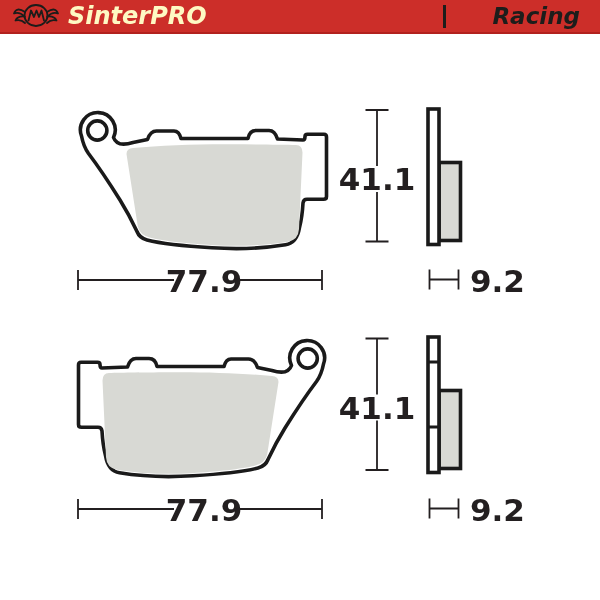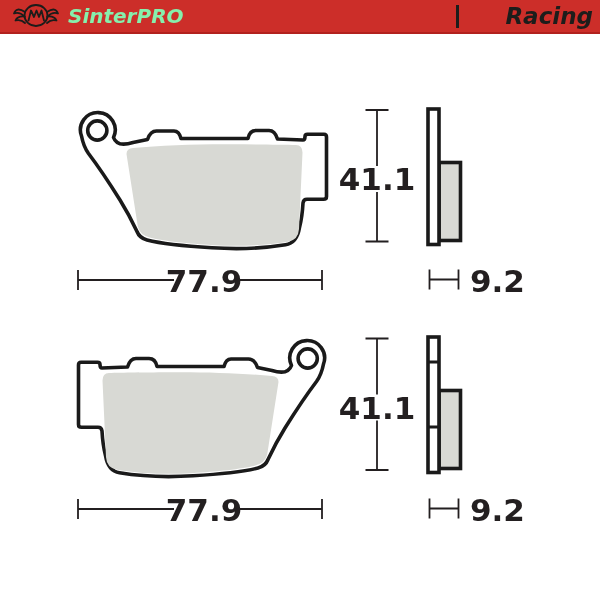--- a/index.html
+++ b/index.html
@@ -14,32 +14,32 @@
     position: absolute; left: 0; top: 0;
     width: 600px; height: 32px;
     background: #cc2e29;
     border-bottom: 2px solid #b2221e;
     display: flex; align-items: center;
     z-index: 2;
   }
   .logo { margin-left: 13px; flex: 0 0 auto; }
   .brand {
     margin-left: 9px;
-    font-size: 20px; font-weight: bold; font-style: italic;
-    color: #86efac; letter-spacing: 0px;
+    font-size: 24px; font-weight: bold; font-style: italic;
+    color: #fef9c3; letter-spacing: 0px;
     white-space: nowrap;
   }
   .spacer { flex: 1 1 auto; }
   .separator {
     width: 3px; height: 23px;
     background: #1d1d1b;
     margin-right: 46px; flex: 0 0 auto;
   }
   .racing {
-    margin-right: 7px;
+    margin-right: 20px;
     font-size: 23px; font-weight: bold; font-style: italic;
     color: #1d1d1b; white-space: nowrap;
   }
   .diagram {
     position: absolute; left: 0; top: 0;
     width: 600px; height: 600px;
     z-index: 1;
   }
   .outline { fill: #ffffff; stroke: #1a1a1a; stroke-width: 3.6;
              stroke-linejoin: round; stroke-linecap: round; }

